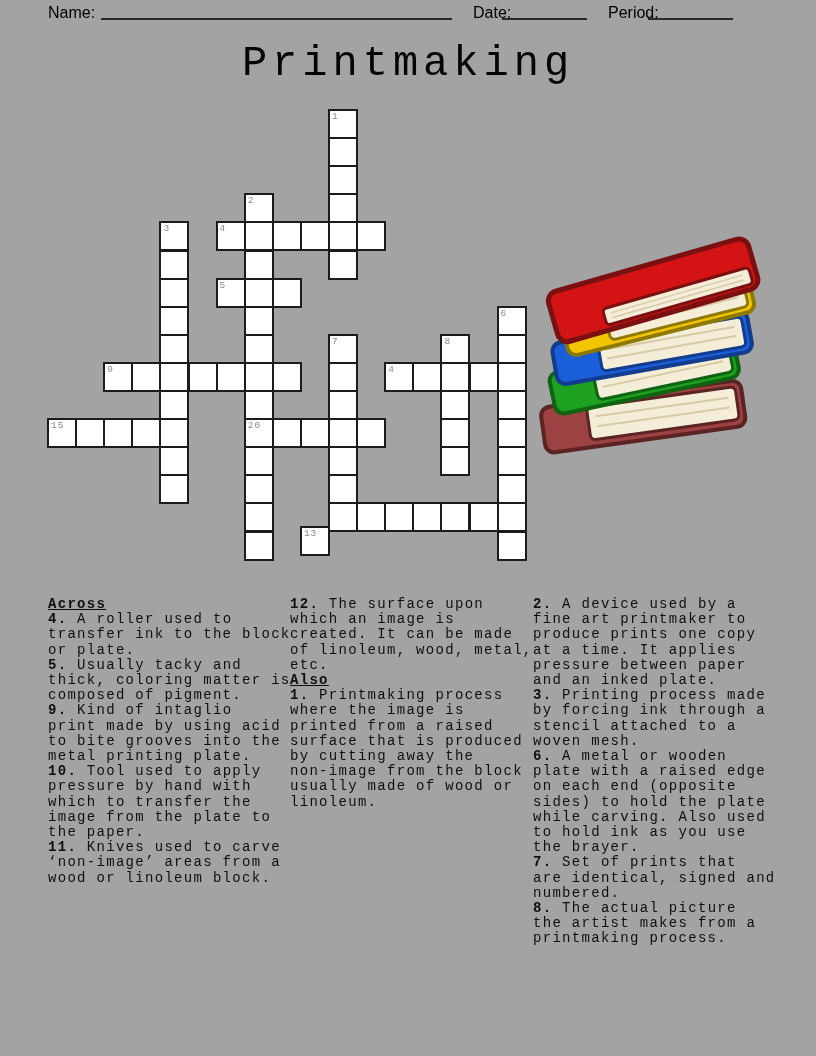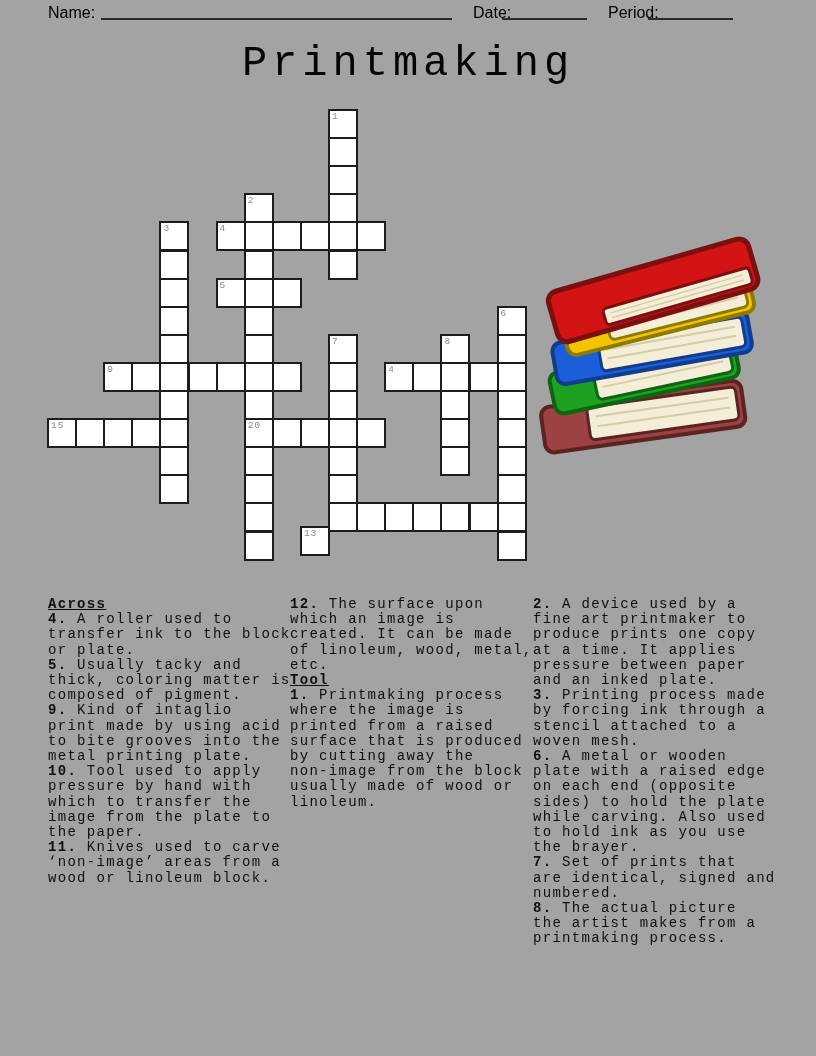--- a/index.html
+++ b/index.html
@@ -204,21 +204,21 @@
       <div class="clue"><b>11.</b> Knives used to carve
 ‘non-image’ areas from a
 wood or linoleum block.</div>
     </div>
   <div class="clue-col col-2">
       <div class="clue"><b>12.</b> The surface upon
 which an image is
 created. It can be made
 of linoleum, wood, metal,
 etc.</div>
-      <div class="clue-header">Tool</div>
+      <div class="clue-header">Also</div>
       <div class="clue"><b>1.</b> Printmaking process
 where the image is
 printed from a raised
 surface that is produced
 by cutting away the
 non-image from the block
 usually made of wood or
 linoleum.</div>
     </div>
   <div class="clue-col col-3">

